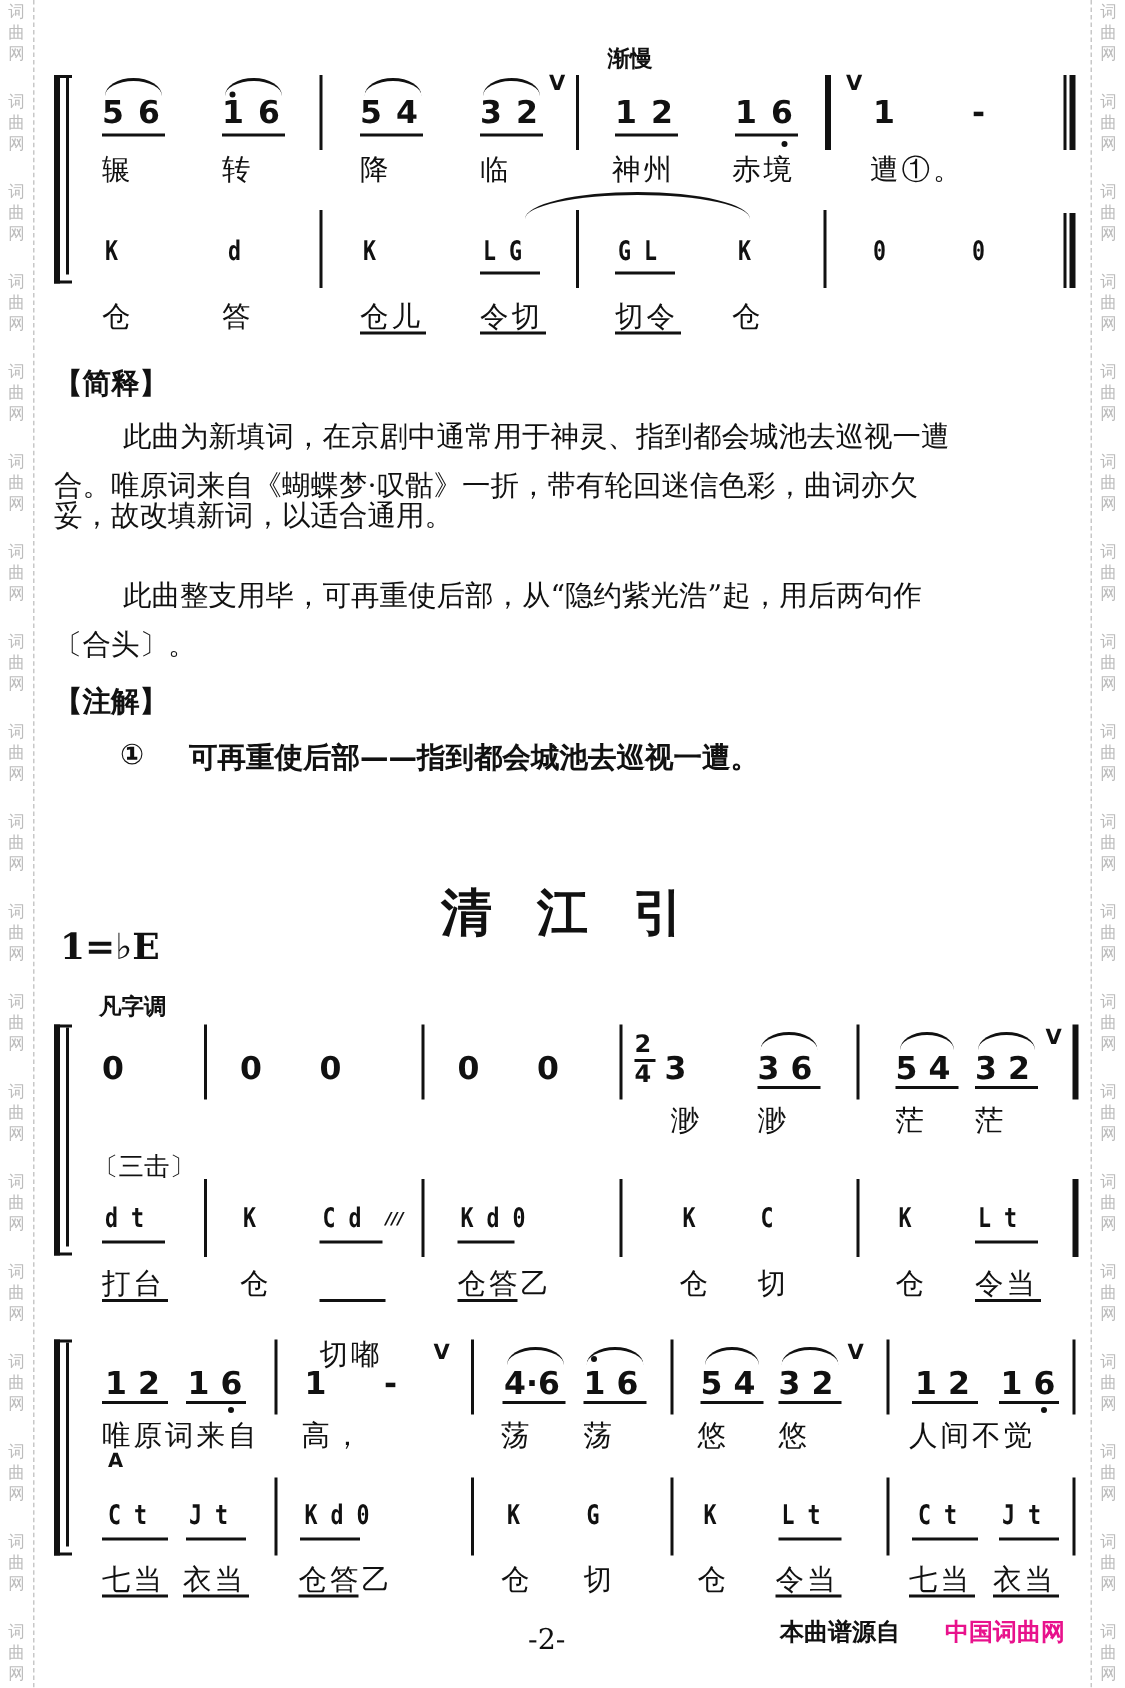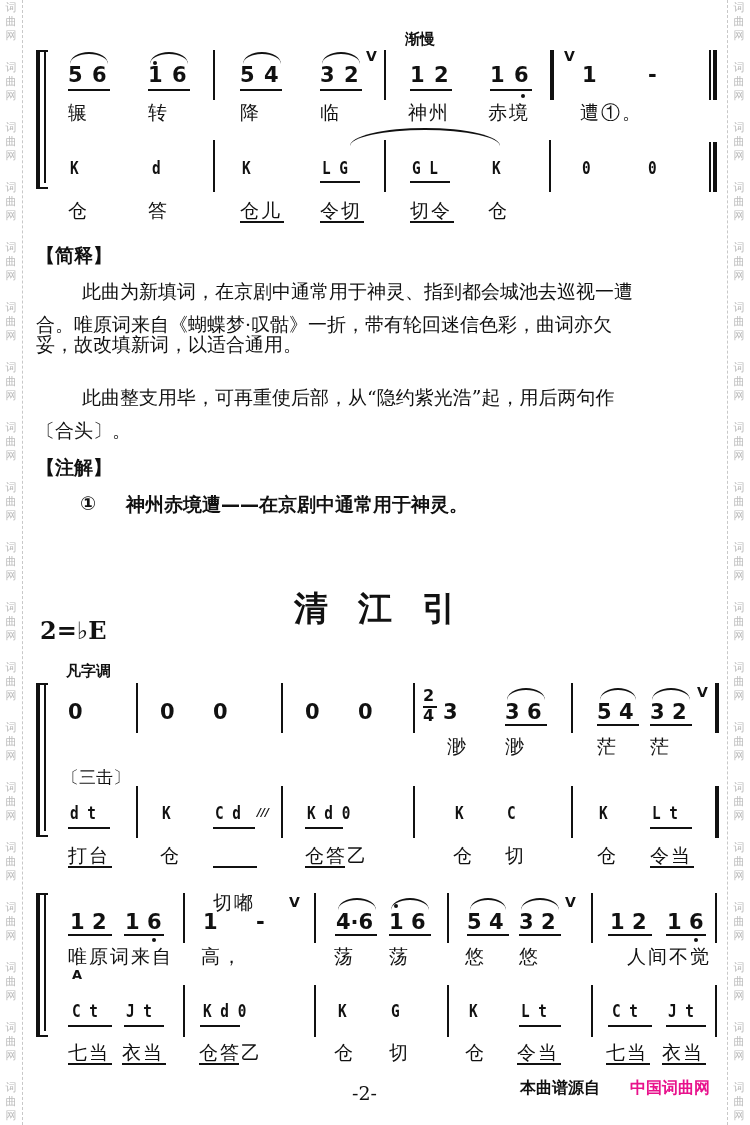--- a/index.html
+++ b/index.html
@@ -245,25 +245,25 @@
   <div class="abs para" style="left:82px; top:275px;">此曲为新填词，在京剧中通常用于神灵、指到都会城池去巡视一遭</div>
   <div class="abs para" style="left:36px; top:308px;">合。唯原词来自《蝴蝶梦·叹骷》一折，带有轮回迷信色彩，曲词亦欠</div>
   <div class="abs para" style="left:36px; top:328px;">妥，故改填新词，以适合通用。</div>
   <div class="abs para" style="left:82px; top:381px;">此曲整支用毕，可再重使后部，从“隐约紫光浩”起，用后两句作</div>
   <div class="abs para" style="left:36px; top:414px;">〔合头〕。</div>
 </div>
 
 <div>
   <div class="abs section-head" style="left:36px; top:455px;">【注解】</div>
   <div class="abs section-head" style="left:80px; top:492px;">①</div>
-  <div class="abs section-head" style="left:126px; top:492px;">神州赤境遭——在京剧中通常用于神灵。</div>
+  <div class="abs section-head" style="left:126px; top:492px;">可再重使后部——指到都会城池去巡视一遭。</div>
 </div>
 
 <div class="abs title" style="left:294px; top:586px;">清江引</div>
-<div class="abs key" style="left:40px; top:616px;">2=♭E</div>
+<div class="abs key" style="left:40px; top:616px;">1=♭E</div>
 <div class="abs small-label" style="left:66px; top:662px;">凡字调</div>
 
 <div>
   <div class="bracket" style="left:36px; top:683px; height:150px;"></div>
   <div class="bracket-inner" style="left:44px; top:685px; height:146px;"></div>
 
   <div class="abs note" style="left:68px; top:700px;">0</div>
   <div class="bar" style="left:136px; top:683px; height:50px;"></div>
   <div class="abs note" style="left:160px; top:700px;">0</div>
   <div class="abs note" style="left:213px; top:700px;">0</div>
@@ -374,21 +374,21 @@
   <div class="dot" style="left:694px; top:938px;"></div>
   <div class="bar" style="left:715px; top:893px; height:50px;"></div>
 
   <div class="abs lyr" style="left:68px; top:944px;">唯原词来自</div>
   <div class="abs" style="left:72px; top:967px; font-size:13px; font-weight:bold;">A</div>
   <div class="abs lyr" style="left:201px; top:944px;">高，</div>
   <div class="abs lyr" style="left:334px; top:944px;">荡</div>
   <div class="abs lyr" style="left:389px; top:944px;">荡</div>
   <div class="abs lyr" style="left:465px; top:944px;">悠</div>
   <div class="abs lyr" style="left:519px; top:944px;">悠</div>
-  <div class="abs lyr" style="left:606px; top:944px;margin-left:21px;">人间不觉</div>
+  <div class="abs lyr" style="left:606px; top:944px;">人间不觉</div>
 
   <div class="abs perc" style="left:72px; top:1000px;">C t</div>
   <div class="ul" style="left:68px; top:1025px; width:44px;"></div>
   <div class="abs perc" style="left:126px; top:1000px;">J t</div>
   <div class="ul" style="left:124px; top:1025px; width:40px;"></div>
   <div class="bar" style="left:183px; top:985px; height:52px;"></div>
   <div class="abs perc" style="left:203px; top:1000px;">K d 0</div>
   <div class="ul" style="left:200px; top:1025px; width:40px;"></div>
   <div class="bar" style="left:314px; top:985px; height:52px;"></div>
   <div class="abs perc" style="left:338px; top:1000px;">K</div>

